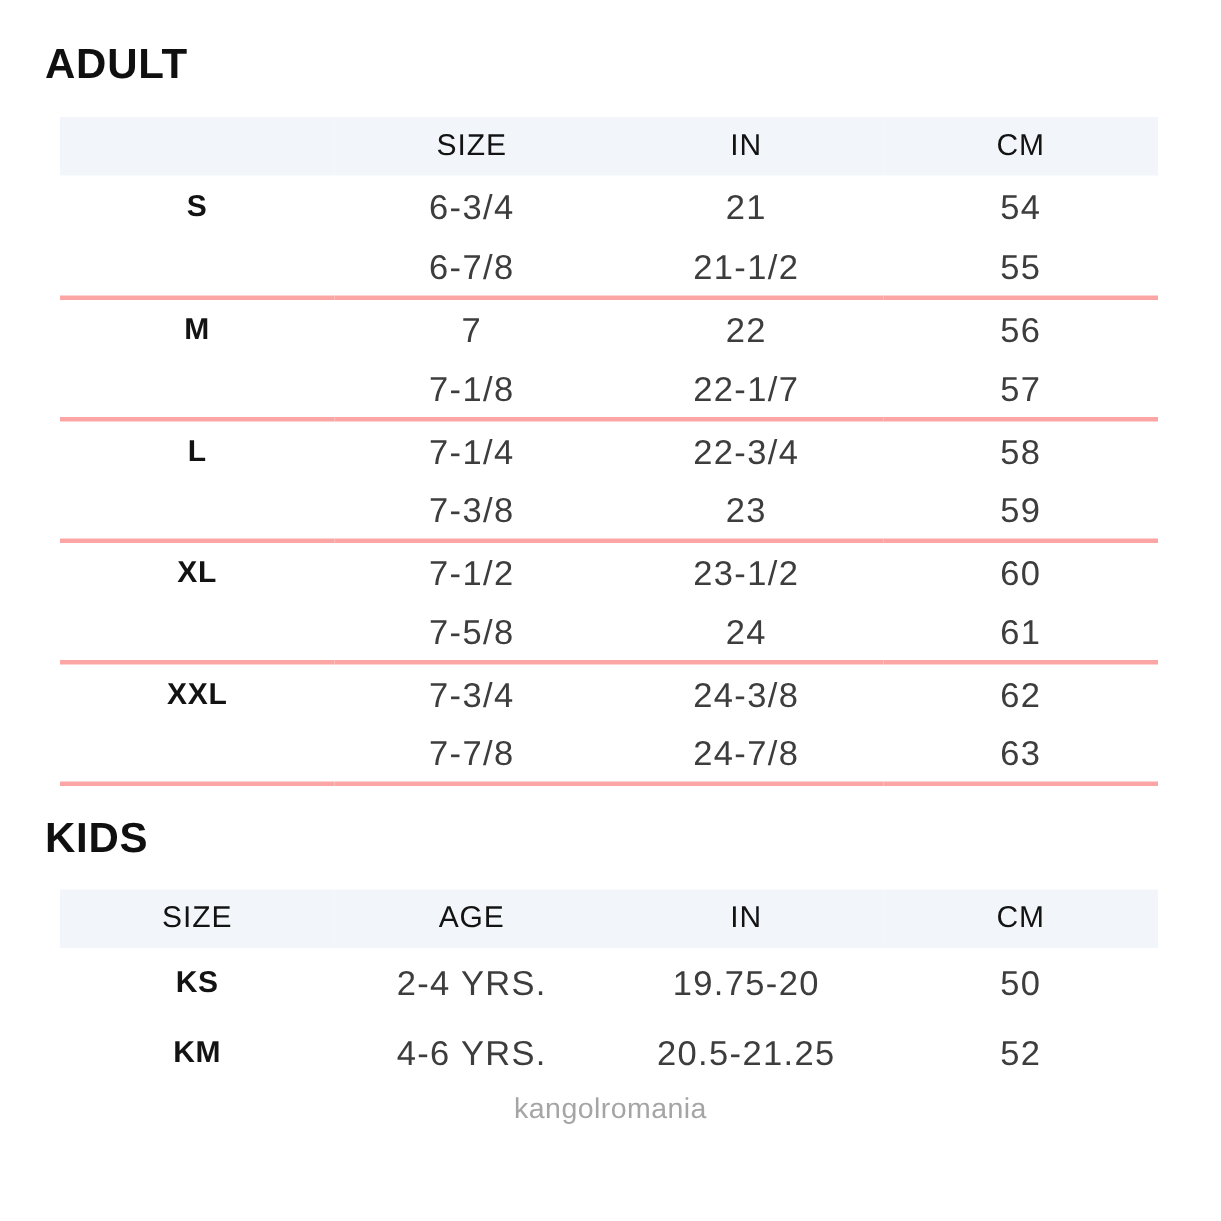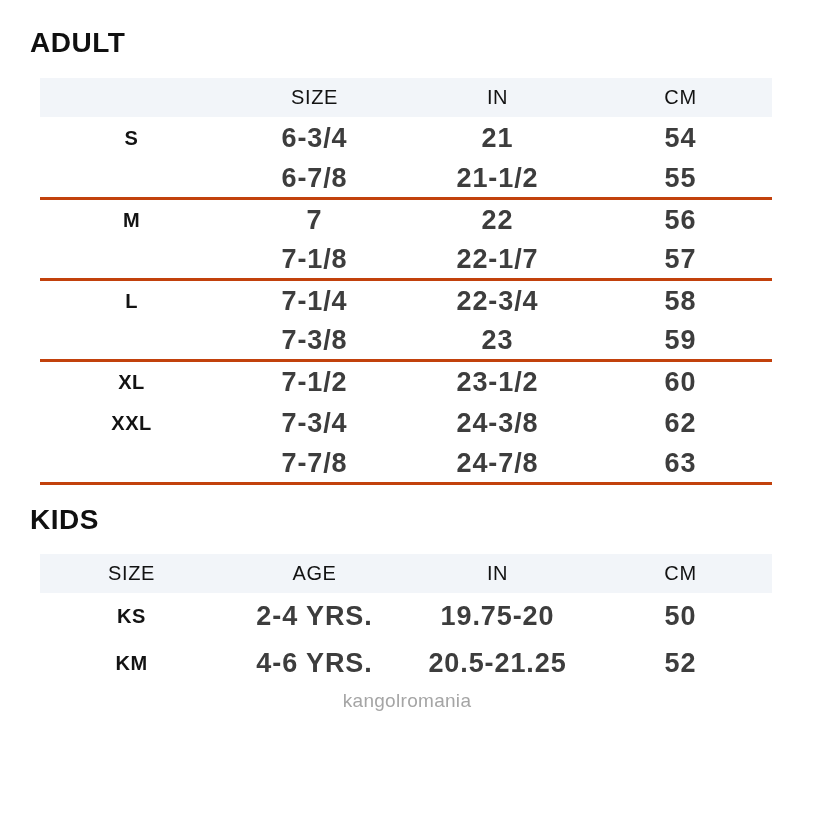--- a/index.html
+++ b/index.html
@@ -37,28 +37,28 @@
     font-size: 20px;
     color: #131313;
     text-align: center;
     letter-spacing: 0.6px;
     vertical-align: middle;
   }
 
   tbody td {
     text-align: center;
     vertical-align: middle;
-    font-size: 27px;
-    font-weight: 700;
+    font-size: 23px;
+    font-weight: 400;
     color: #3d3d3d;
     letter-spacing: 0.9px;
     height: 42px;
   }
   .adult-table tbody tr.rule td {
-    border-bottom: 3px solid #c2410c;
+    border-bottom: 3px solid #fca5a5;
     height: 39px;
   }
   td.row-label {
     font-weight: 700;
     font-size: 20px;
     color: #131313;
     letter-spacing: 0.5px;
   }
   .kids-table tbody td { height: 47px; }
 
@@ -129,20 +129,26 @@
         <td>7-3/8</td>
         <td>23</td>
         <td>59</td>
       </tr>
       <tr>
         <td class="row-label">XL</td>
         <td>7-1/2</td>
         <td>23-1/2</td>
         <td>60</td>
       </tr>
+      <tr class="rule">
+        <td class="row-label"></td>
+        <td>7-5/8</td>
+        <td>24</td>
+        <td>61</td>
+      </tr>
       <tr>
         <td class="row-label">XXL</td>
         <td>7-3/4</td>
         <td>24-3/8</td>
         <td>62</td>
       </tr>
       <tr class="rule">
         <td class="row-label"></td>
         <td>7-7/8</td>
         <td>24-7/8</td>

